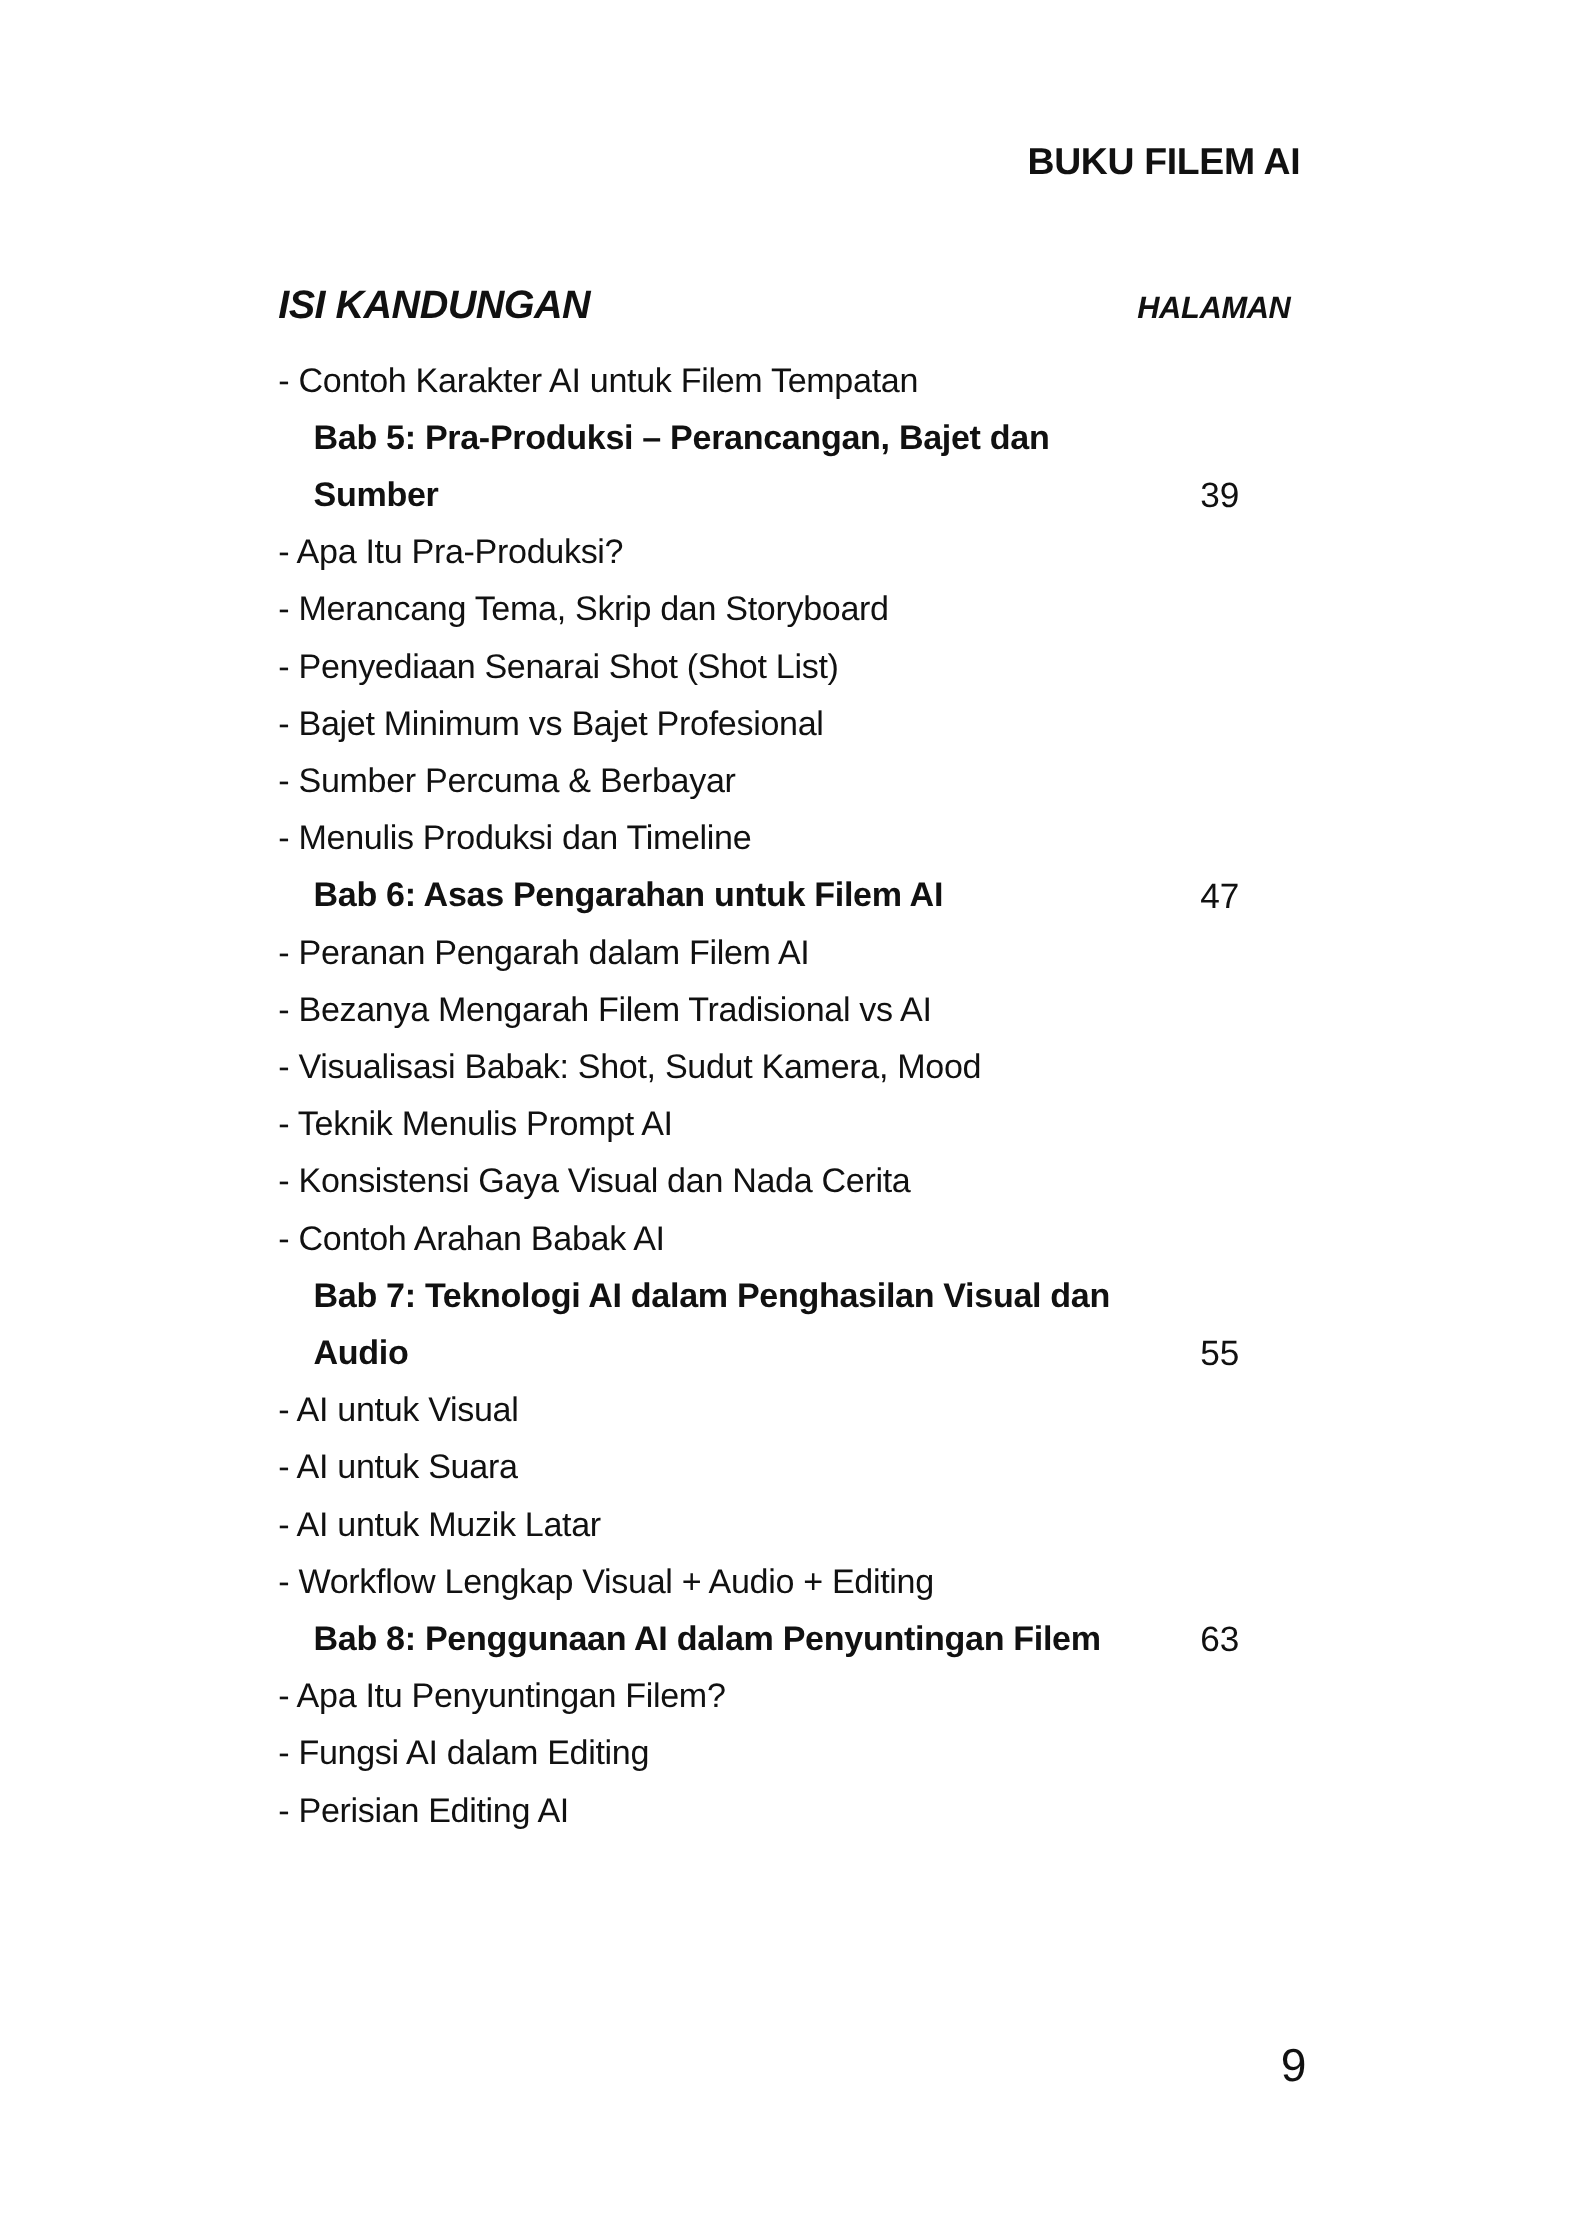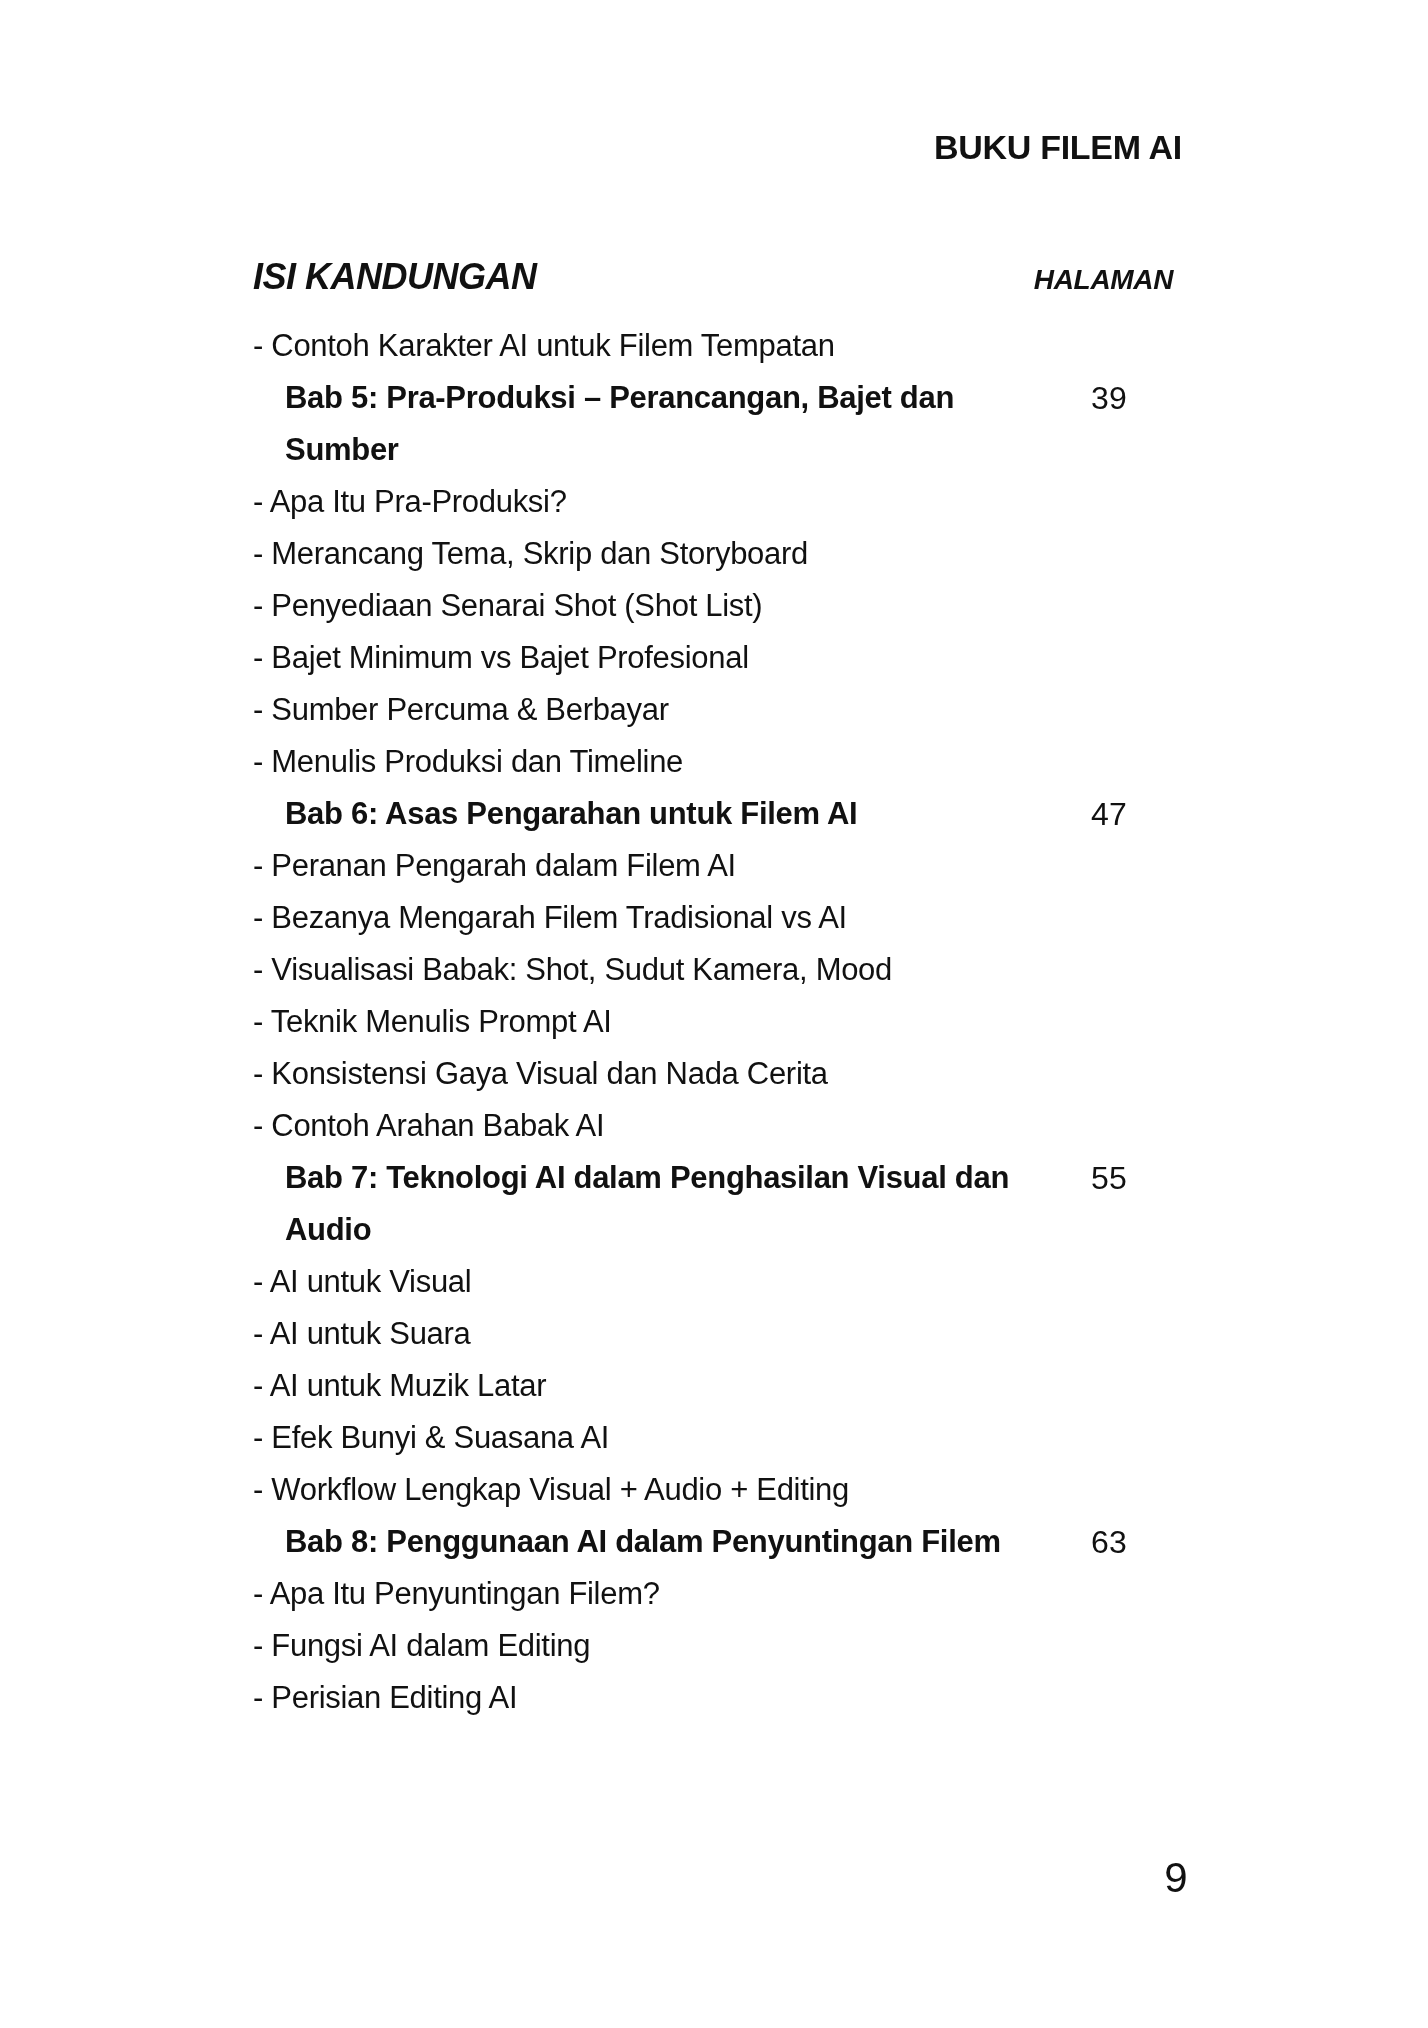--- a/index.html
+++ b/index.html
@@ -46,21 +46,21 @@
   .toc-header-page {
     width: 153px;
     text-align: center;
     font-size: 28px;
     font-weight: bold;
     letter-spacing: -0.3px;
   }
   .toc-rows { }
   .toc-row {
     display: flex;
-    align-items: flex-start;
+    align-items: flex-end;
   }
   .toc-title {
     width: 774px;
     font-size: 31px;
     line-height: 52px;
     letter-spacing: -0.3px;
   }
   .toc-row.item .toc-title {
     white-space: nowrap;
   }
@@ -186,24 +186,20 @@
   <div class="toc-row item">
     <div class="toc-title">- AI untuk Suara</div>
     <div class="toc-page"></div>
   </div>
 
   <div class="toc-row item">
     <div class="toc-title">- AI untuk Muzik Latar</div>
     <div class="toc-page"></div>
   </div>
 
-  <div class="toc-row item">
-    <div class="toc-title">- Efek Bunyi &amp; Suasana AI</div>
-    <div class="toc-page"></div>
-  </div>
 
   <div class="toc-row item">
     <div class="toc-title">- Workflow Lengkap Visual + Audio + Editing</div>
     <div class="toc-page"></div>
   </div>
 
   <div class="toc-row chapter">
     <div class="toc-title">Bab 8: Penggunaan AI dalam Penyuntingan Filem</div>
     <div class="toc-page">63</div>
   </div>

